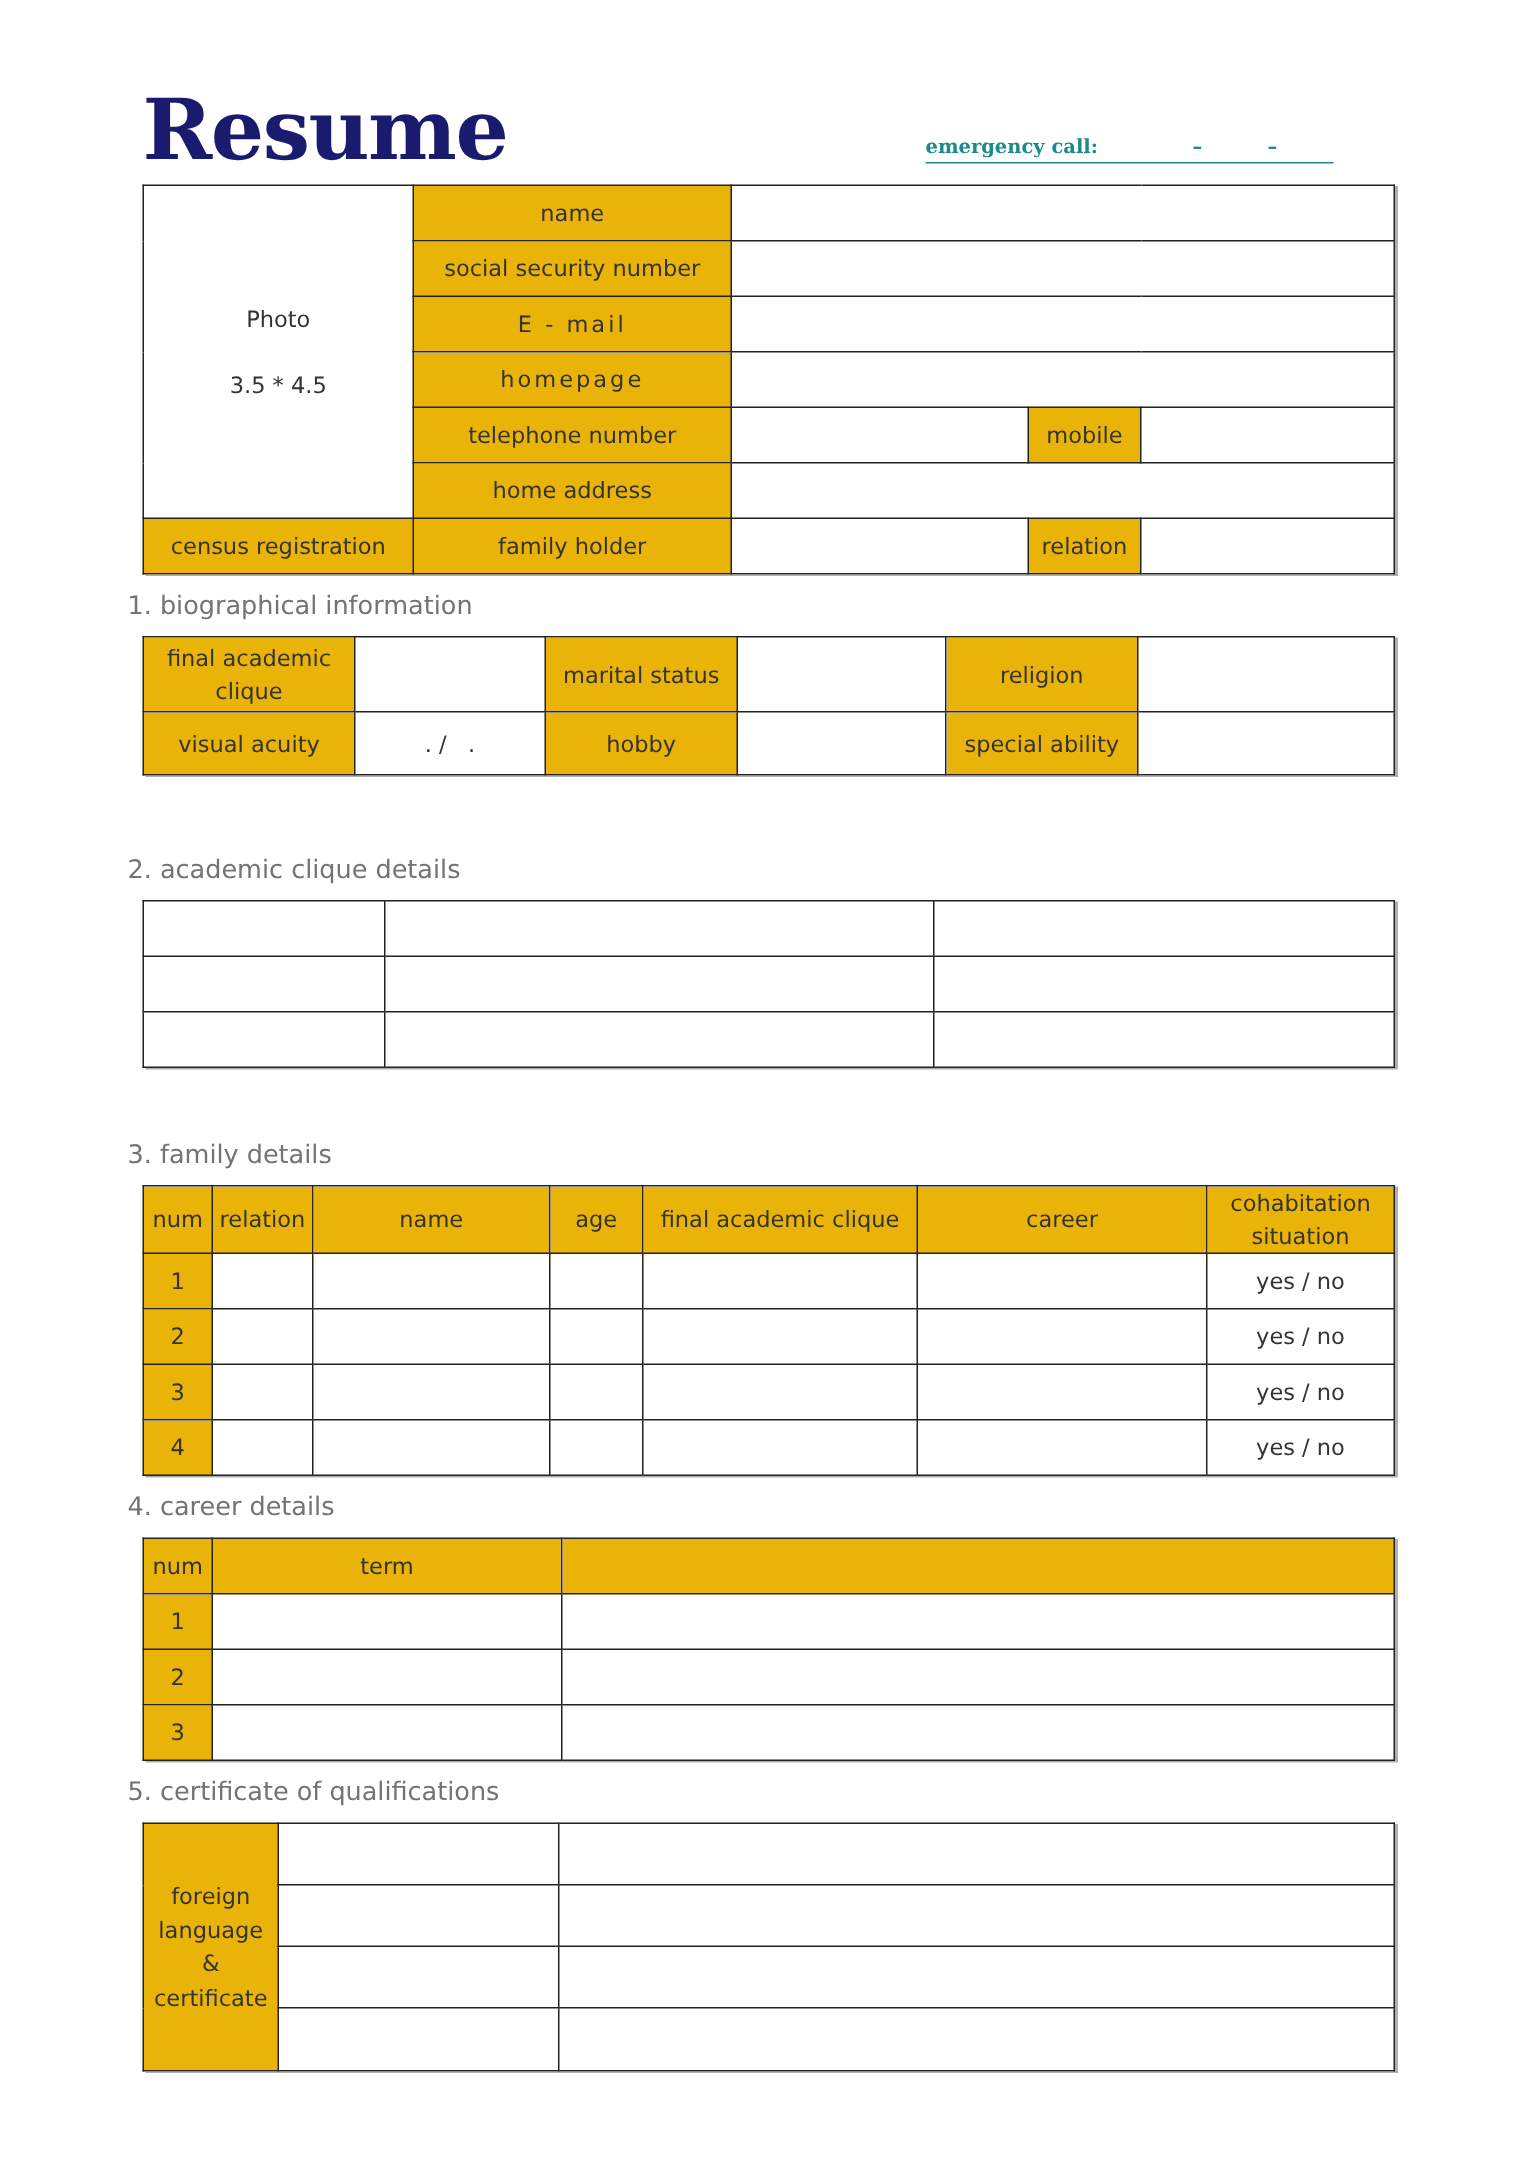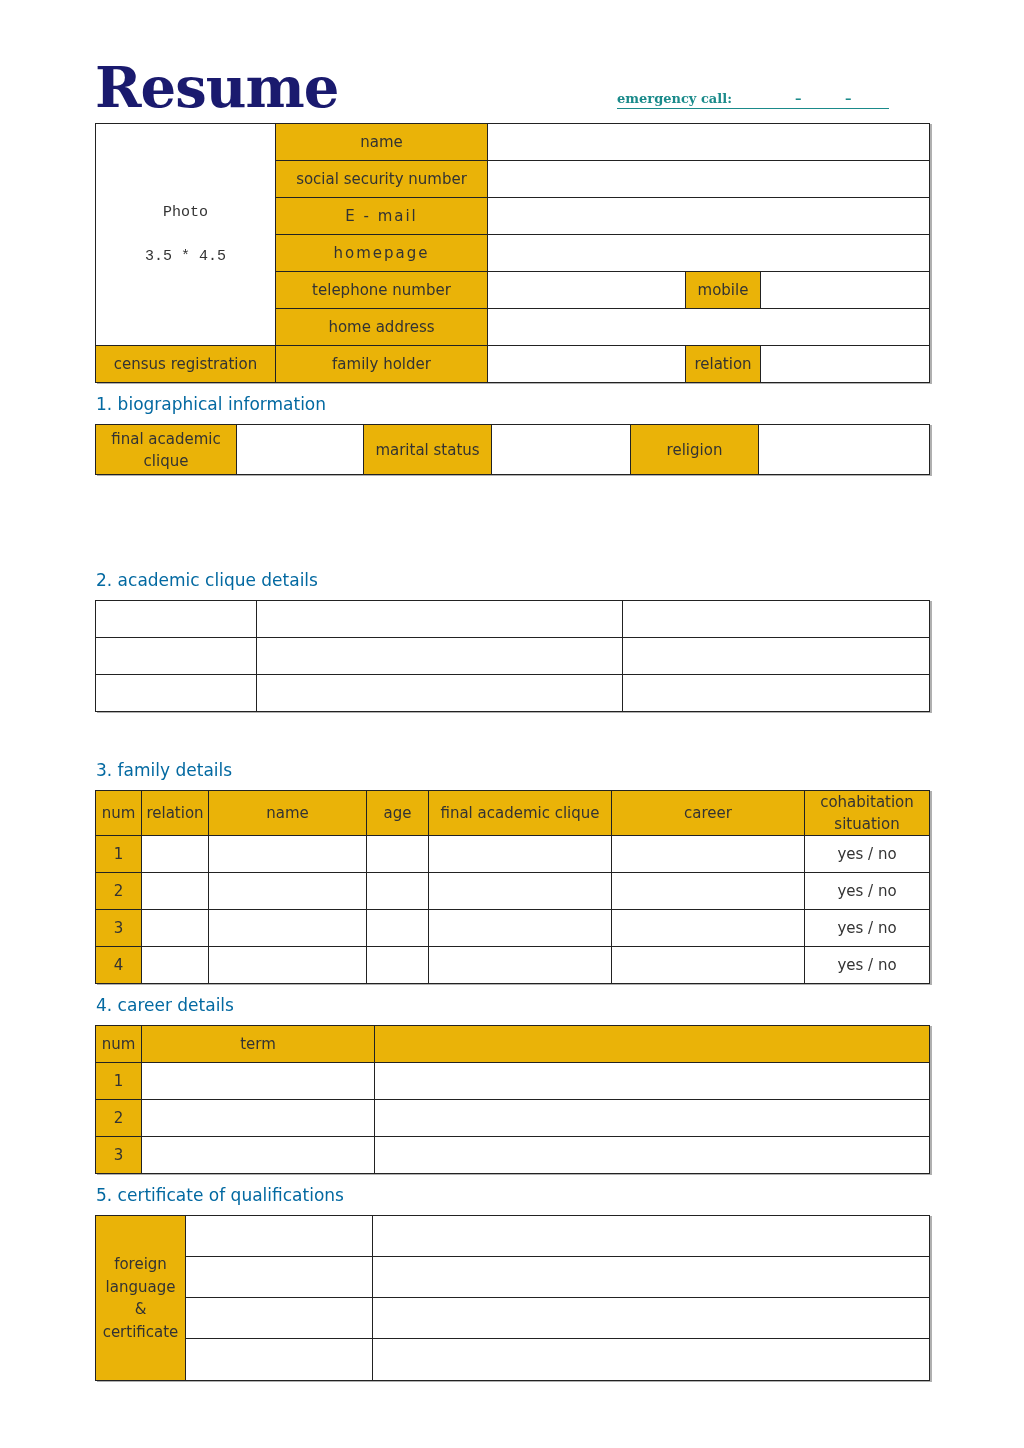--- a/index.html
+++ b/index.html
@@ -5,23 +5,23 @@
   html, body { margin: 0; padding: 0; background: #ffffff; }
   body { width: 1024px; height: 1448px; position: relative; font-family: "DejaVu Sans", sans-serif; color: #222; }
   .title { position: absolute; left: 95px; top: 52px; font-family: "DejaVu Serif", serif; font-weight: bold; font-size: 56px; color: #1a1a6e; letter-spacing: -1px; line-height: 70px; margin: 0; }
   .emergency { position: absolute; left: 617px; top: 90px; width: 272px; border-bottom: 1px solid #1a8a8a; font-family: "DejaVu Serif", serif; font-weight: bold; font-size: 13px; color: #1a8a8a; height: 18px; line-height: 18px; }
   .emergency .dash { position: absolute; top: 0; }
   table { position: absolute; border-collapse: collapse; table-layout: fixed; }
   td { border: 1px solid #222; text-align: center; vertical-align: middle; font-size: 15px; color: #333; padding: 0; overflow: hidden; line-height: 22px; }
   .b { background: #eab308; }
   .g { background: #eab308; }
   .tbl-outer { box-shadow: 2px 1px 0 #b0b0b0; }
-  .section { position: absolute; left: 96px; font-size: 17px; color: #0369a1; margin: 0; font-weight: normal; line-height: 22px; }
+  .section { position: absolute; left: 85px; font-size: 17px; color: #737373; margin: 0; font-weight: normal; line-height: 22px; }
   .photo { line-height: 22px; }
-  .photo span { display: block; font-family: Liberation Mono, monospace; }
+  .photo span { display: block; }
 </style>
 </head>
 <body>
 
 <h1 class="title">Resume</h1>
 
 <div class="emergency">
   <span>emergency call:</span>
   <span class="dash" style="left:178px">–</span>
   <span class="dash" style="left:228px">–</span>
@@ -88,20 +88,28 @@
       <col style="width:128px">
       <col style="width:171px">
     </colgroup>
   <tbody>
       <tr style="height:50px">
     <td class="b">final academic clique</td>
     <td></td>
     <td class="b">marital status</td>
     <td></td>
     <td class="b">religion</td>
+    <td></td>
+  </tr>
+  <tr style="height:42px">
+    <td class="b">visual acuity</td>
+    <td style="white-space:pre">. /   .</td>
+    <td class="b">hobby</td>
+    <td></td>
+    <td class="b">special ability</td>
     <td></td>
   </tr>
 </tbody>
   </table>
 
 <h2 class="section" style="top:569px">2. academic clique details</h2>
 
 <table class="tbl-outer" style="left:95px; top:600px; width:834px;">
   <colgroup>
       <col style="width:161px">

